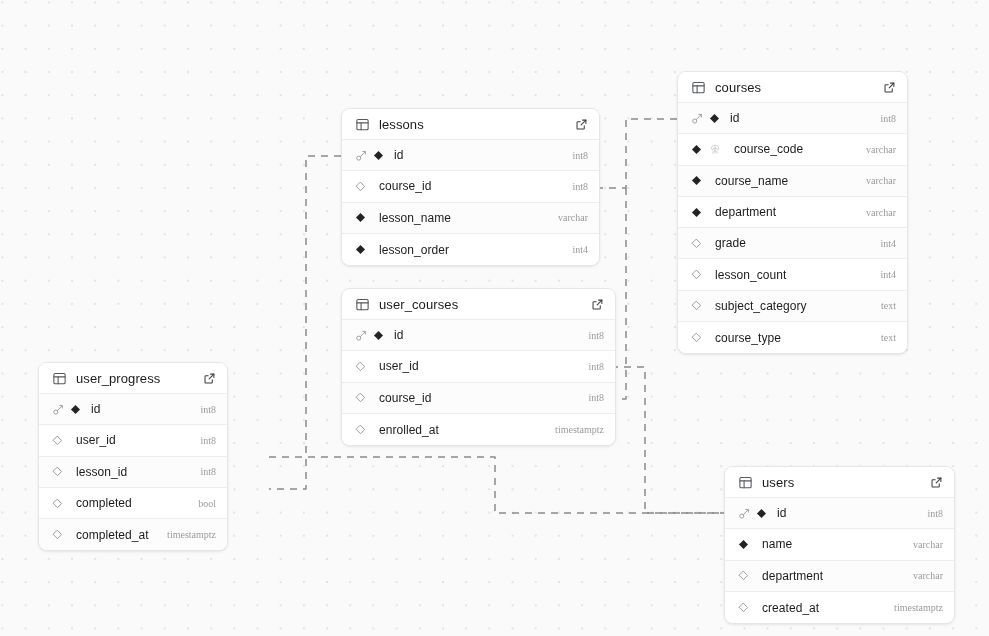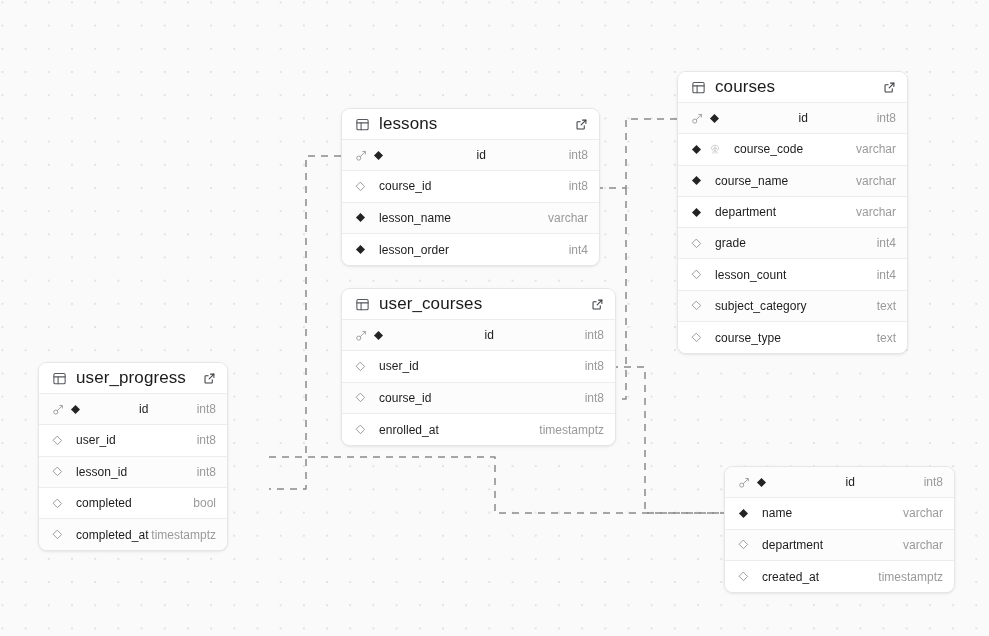--- a/index.html
+++ b/index.html
@@ -28,21 +28,21 @@
   }
   .card-head {
     display: flex; align-items: center;
     height: 31px;
     padding: 0 11px 0 13px;
     background: #ffffff;
     border-bottom: 1px solid #ededed;
   }
   .tbl-icon { width: 15px; height: 15px; flex: 0 0 15px; margin-right: 9px; display: block; }
   .card-title {
-    font-size: 17px; color: #1b1b1b; letter-spacing: .1px;
+    font-size: 13px; color: #1b1b1b; letter-spacing: .1px;
     flex: 1 1 auto; white-space: nowrap;
   }
   .ext-icon { width: 13px; height: 13px; flex: 0 0 13px; display: block; }
 
   .field-row {
     display: flex; align-items: center;
     height: 31.3px;
     padding: 0 11px 0 13px;
     border-bottom: 1px solid #ededed;
     background: #fff;
@@ -52,24 +52,24 @@
 
   .mark { display: flex; align-items: center; flex: 0 0 auto; }
   .key-icon  { width: 13px; height: 13px; display: block; margin-right: 5px; }
   .dia       { width: 11px; height: 11px; display: block; }
   .uniq-icon { width: 12px; height: 12px; display: block; margin-left: 7px; opacity: .33; }
 
   .field-name {
     font-size: 12px; color: #1c1c1c; letter-spacing: .05px;
     margin-left: 13px; white-space: nowrap; flex: 1 1 auto;
   }
-  .field-name.indent { margin-left: 10px; text-align: center; }
+  .field-name.indent { margin-left: 10px; }
   .field-type {
-    font-family: Liberation Sans, sans-serif;
-    font-size: 12px; color: #9a9a9a; white-space: nowrap; flex: 0 0 auto;
+    font-family: Liberation Serif, serif;
+    font-size: 10px; color: #9a9a9a; white-space: nowrap; flex: 0 0 auto;
   }
 </style>
 </head>
 <body>
 
 <div id="canvas">
 
   <svg id="edges" viewBox="0 0 989 636" xmlns="http://www.w3.org/2000/svg">
       <path d="M 677 119 L 652 119 L 626 119 L 626 188 L 572 188" fill="none" stroke="#8a8a8a" stroke-width="1.5" stroke-dasharray="7 6" stroke-linecap="butt" stroke-linejoin="round"></path>
       <path d="M 626 188 L 626 399 L 572 399" fill="none" stroke="#8a8a8a" stroke-width="1.5" stroke-dasharray="7 6" stroke-linecap="butt" stroke-linejoin="round"></path>
@@ -349,20 +349,33 @@
         <span class="mark">
           <svg viewBox="0 0 16 16" class="dia" fill="none">
             <path d="M8 2.0 L14.0 8 L8 14.0 L2.0 8 Z" stroke="#8d8d8d" stroke-width="1.25" stroke-linecap="round" stroke-linejoin="round" fill="#fff"></path>
           </svg>
         </span>
         <span class="field-name">completed_at</span>
         <span class="field-type">timestamptz</span>
       </div>
     </div>
     <div class="table-card" style="left: 724px; top: 466px; width: 231px;">
+      <div class="card-head">
+        <svg viewBox="0 0 16 16" class="tbl-icon" fill="none">
+          <rect x="2" y="2.6" width="12" height="11" rx="1.4" stroke="#55585d" stroke-width="1.15"></rect>
+          <path d="M2 6.3 H14" stroke="#55585d" stroke-width="1.15" stroke-linecap="round" stroke-linejoin="round" fill="none"></path>
+          <path d="M6.5 6.3 V13.6" stroke="#55585d" stroke-width="1.15" stroke-linecap="round" stroke-linejoin="round" fill="none"></path>
+        </svg>
+        <span class="card-title">users</span>
+        <svg viewBox="0 0 16 16" class="ext-icon" fill="none">
+          <path d="M9.2 2.6 H13.4 V6.8" stroke="#3d3f43" stroke-width="1.3" stroke-linecap="round" stroke-linejoin="round" fill="none"></path>
+          <path d="M13.4 2.6 L7.6 8.4" stroke="#3d3f43" stroke-width="1.3" stroke-linecap="round" stroke-linejoin="round" fill="none"></path>
+          <path d="M11.4 9.6 V12.6 A0.9 0.9 0 0 1 10.5 13.5 H3.4 A0.9 0.9 0 0 1 2.5 12.6 V5.5 A0.9 0.9 0 0 1 3.4 4.6 H6.4" stroke="#3d3f43" stroke-width="1.3" stroke-linecap="round" stroke-linejoin="round" fill="none"></path>
+        </svg>
+      </div>
       <div class="field-row shade">
         <span class="mark">
           <svg viewBox="0 0 16 16" class="key-icon" fill="none">
             <circle cx="4.6" cy="11.2" r="2.5" stroke="#9b9b9b" stroke-width="1.15" fill="none"></circle>
             <path d="M6.5 9.4 L12.3 3.6" stroke="#9b9b9b" stroke-width="1.15" stroke-linecap="round" stroke-linejoin="round" fill="none"></path>
             <path d="M9.6 3.0 H12.8 V6.2" stroke="#9b9b9b" stroke-width="1.15" stroke-linecap="round" stroke-linejoin="round" fill="none"></path>
           </svg>
           <svg viewBox="0 0 16 16" class="dia" fill="none">
             <path d="M8 1.4 L14.6 8 L8 14.6 L1.4 8 Z" fill="#232323"></path>
           </svg>

